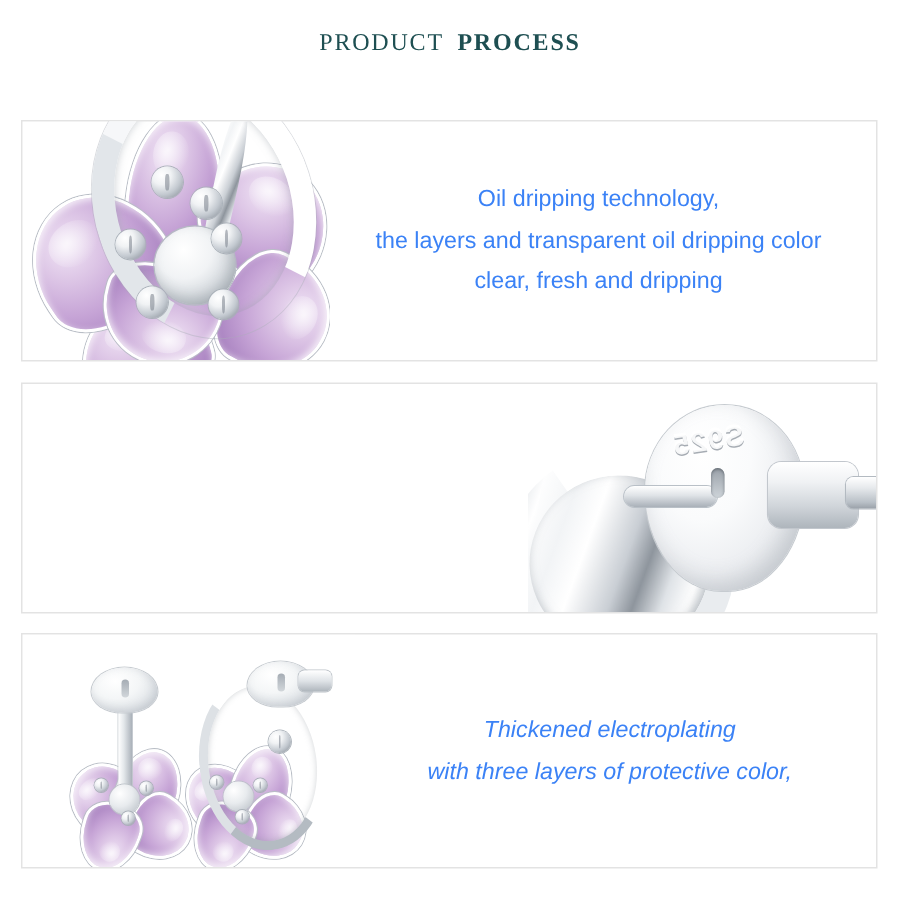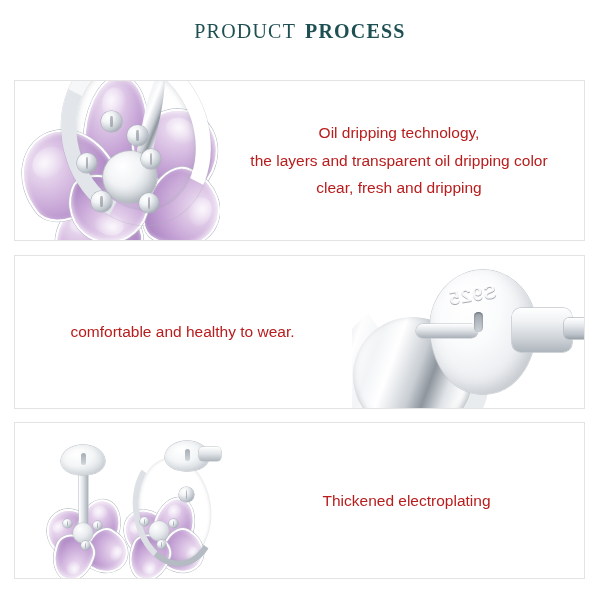--- a/index.html
+++ b/index.html
@@ -18,21 +18,21 @@
   }
 
   
   .page-title {
     position: absolute;
     left: 0;
     top: 20px;
     width: 600px;
     text-align: center;
     font-family: "Liberation Serif", serif;
-    font-size: 20px;
+    font-size: 16px;
     letter-spacing: 1.2px;
     color: #1e4f52;
     white-space: nowrap;
   }
   .page-title .t-light { font-weight: 400; }
   .page-title .t-bold  { font-weight: 700; margin-left: 9px; }
 
   
   .panel {
     position: absolute;
@@ -51,33 +51,33 @@
 
   .panel-image {
     flex: 0 0 auto;
     height: 100%;
     position: relative;
     overflow: hidden;
   }
   .panel-text {
     flex: 1 1 auto;
     text-align: center;
-    color: #b91c1c;
+    color: #3b82f6;
     font-size: 15.5px;
     line-height: 1.78;
     padding: 0 6px;
   }
   .panel-text .line { display: block; white-space: nowrap; }
 
   #panel-1 .panel-image { width: 205px; }
   #panel-1 .panel-text  { padding-right: 12px; }
   #panel-2 .panel-image { width: 232px; order: 2; }
   #panel-2 .panel-text  { order: 1; padding-left: 4px; }
   #panel-3 .panel-image { width: 222px; }
-  #panel-3 .panel-text  { padding-right: 14px; }
+  #panel-3 .panel-text  { padding-right: 14px; font-style: italic; }
 
   
   .art { position: absolute; inset: 0; }
 
   
   .silver-band {
     background: linear-gradient(100deg,
       #ffffff 0%, #f2f4f6 18%, #ffffff 32%,
       #c9ced4 52%, #8e959d 63%, #dfe3e7 76%,
       #ffffff 88%, #eceff2 100%);
@@ -279,21 +279,20 @@
   <div class="panel-text">
     <span class="line">Oil dripping technology,</span>
     <span class="line">the layers and transparent oil dripping color</span>
     <span class="line">clear, fresh and dripping</span>
   </div>
 </section>
 
 <section class="panel" id="panel-2">
 
   <div class="panel-text">
-    <span class="line">comfortable and healthy to wear.</span>
   </div>
 
   <div class="panel-image">
     <div class="art" id="art-clutch">
       <div class="post silver-band"></div>
       <div class="post-tip"></div>
       <div class="clutch-disc"></div>
       <div class="stamp">S925</div>
       <div class="clutch-hole"></div>
       <div class="barrel"></div>
@@ -345,14 +344,15 @@
                   background:radial-gradient(circle at 34% 30%,#ffffff,#e8ebee 45%,#b3bac1 100%);
                   box-shadow:0 0 0 .6px #bcc2c8;z-index:7;"></div>
       <div class="bead" style="left:125px; top:94px;  width:9px; height:9px; z-index:8;"></div>
       <div class="bead" style="left:154px; top:96px;  width:9px; height:9px; z-index:8;"></div>
       <div class="bead" style="left:142px; top:117px; width:9px; height:9px; z-index:8;"></div>
     </div>
   </div>
 
   <div class="panel-text">
     <span class="line">Thickened electroplating</span>
+    <span class="line">with three layers of protective color,</span>
   </div>
 </section>
 
 </body></html>

